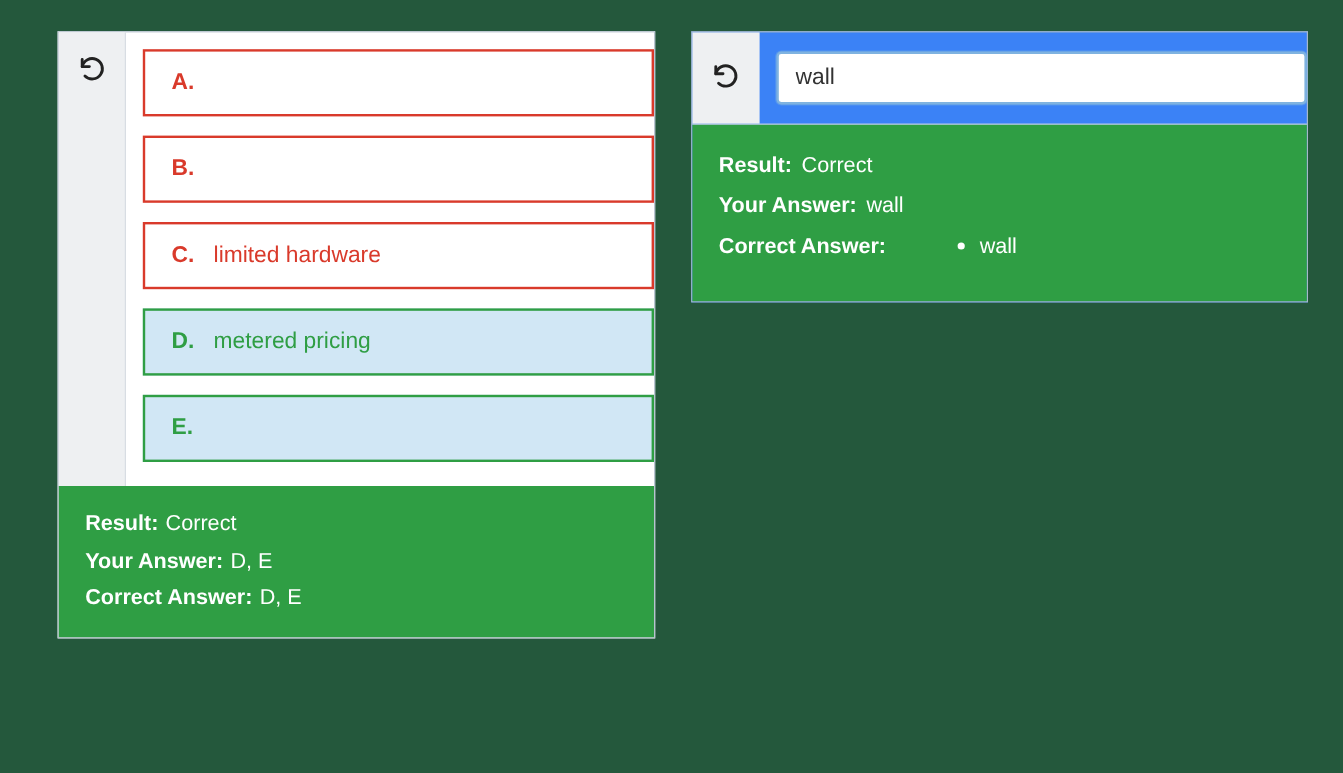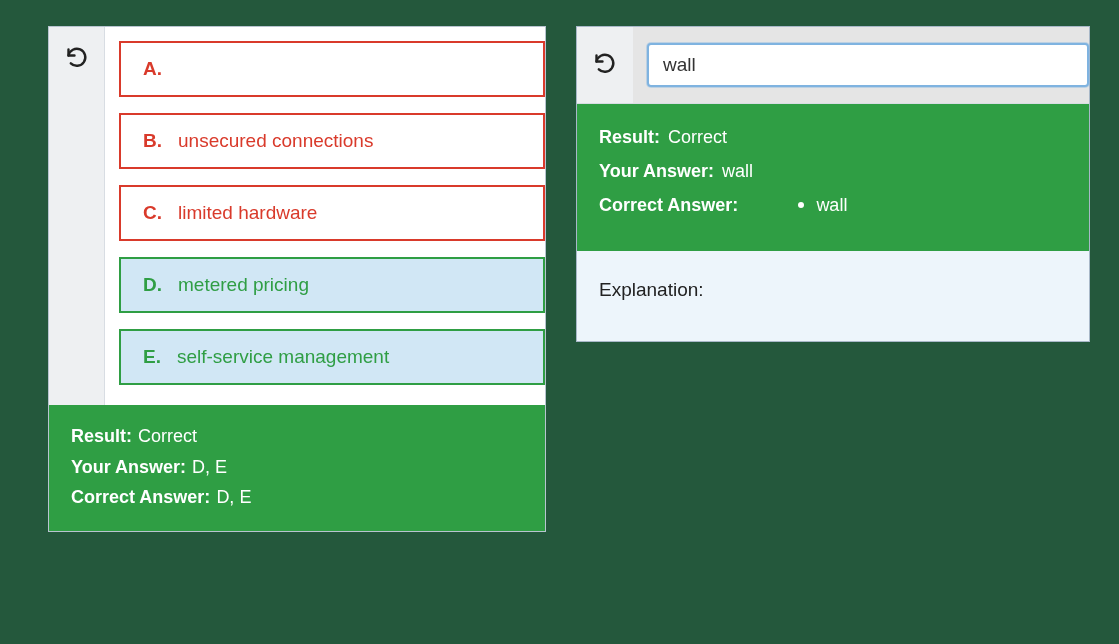--- a/index.html
+++ b/index.html
@@ -76,21 +76,21 @@
   .result-block .lbl { font-weight: 700; }
   .result-block .val { font-weight: 400; }
 
   
   .panel-right {
     position: absolute;
     left: 576px;
     top: 26px;
     width: 514px;
     border: 1px solid #a8b8c8;
-    background: #e5e5e5;
+    background: #3b82f6;
   }
   .panel-right .top-row {
     display: flex;
     border-bottom: 1px solid #d8dde3;
   }
   .panel-right .undo-col {
     width: 56px;
     background: #eef0f2;
     display: flex;
     align-items: center;
@@ -150,33 +150,31 @@
           <polyline points="3.5 4.5 3.5 10.5 9.5 10.5"></polyline>
         </svg>
       </span>
     </div>
     <div class="options-col">
       <div class="option wrong">
         <span class="letter">A.</span>
       </div>
       <div class="option wrong">
         <span class="letter">B.</span>
-        <span class="text">unsecured connections</span>
       </div>
       <div class="option wrong">
         <span class="letter">C.</span>
         <span class="text">limited hardware</span>
       </div>
       <div class="option correct">
         <span class="letter">D.</span>
         <span class="text">metered pricing</span>
       </div>
       <div class="option correct">
         <span class="letter">E.</span>
-        <span class="text">self-service management</span>
       </div>
     </div>
   </div>
   <div class="result-block">
     <div class="line">
       <span class="lbl">Result:</span>
       <span class="val">Correct</span>
     </div>
     <div class="line">
       <span class="lbl">Your Answer:</span>
@@ -211,16 +209,13 @@
     <div class="line">
       <span class="lbl">Your Answer:</span>
       <span class="val">wall</span>
     </div>
     <div class="ca-row">
       <span class="ca-lbl">Correct Answer:</span>
       <span class="bullet"></span>
       <span class="val">wall</span>
     </div>
   </div>
-  <div class="explanation">
-    <span>Explanation:</span>
-  </div>
 </div>
 
 </body></html>

